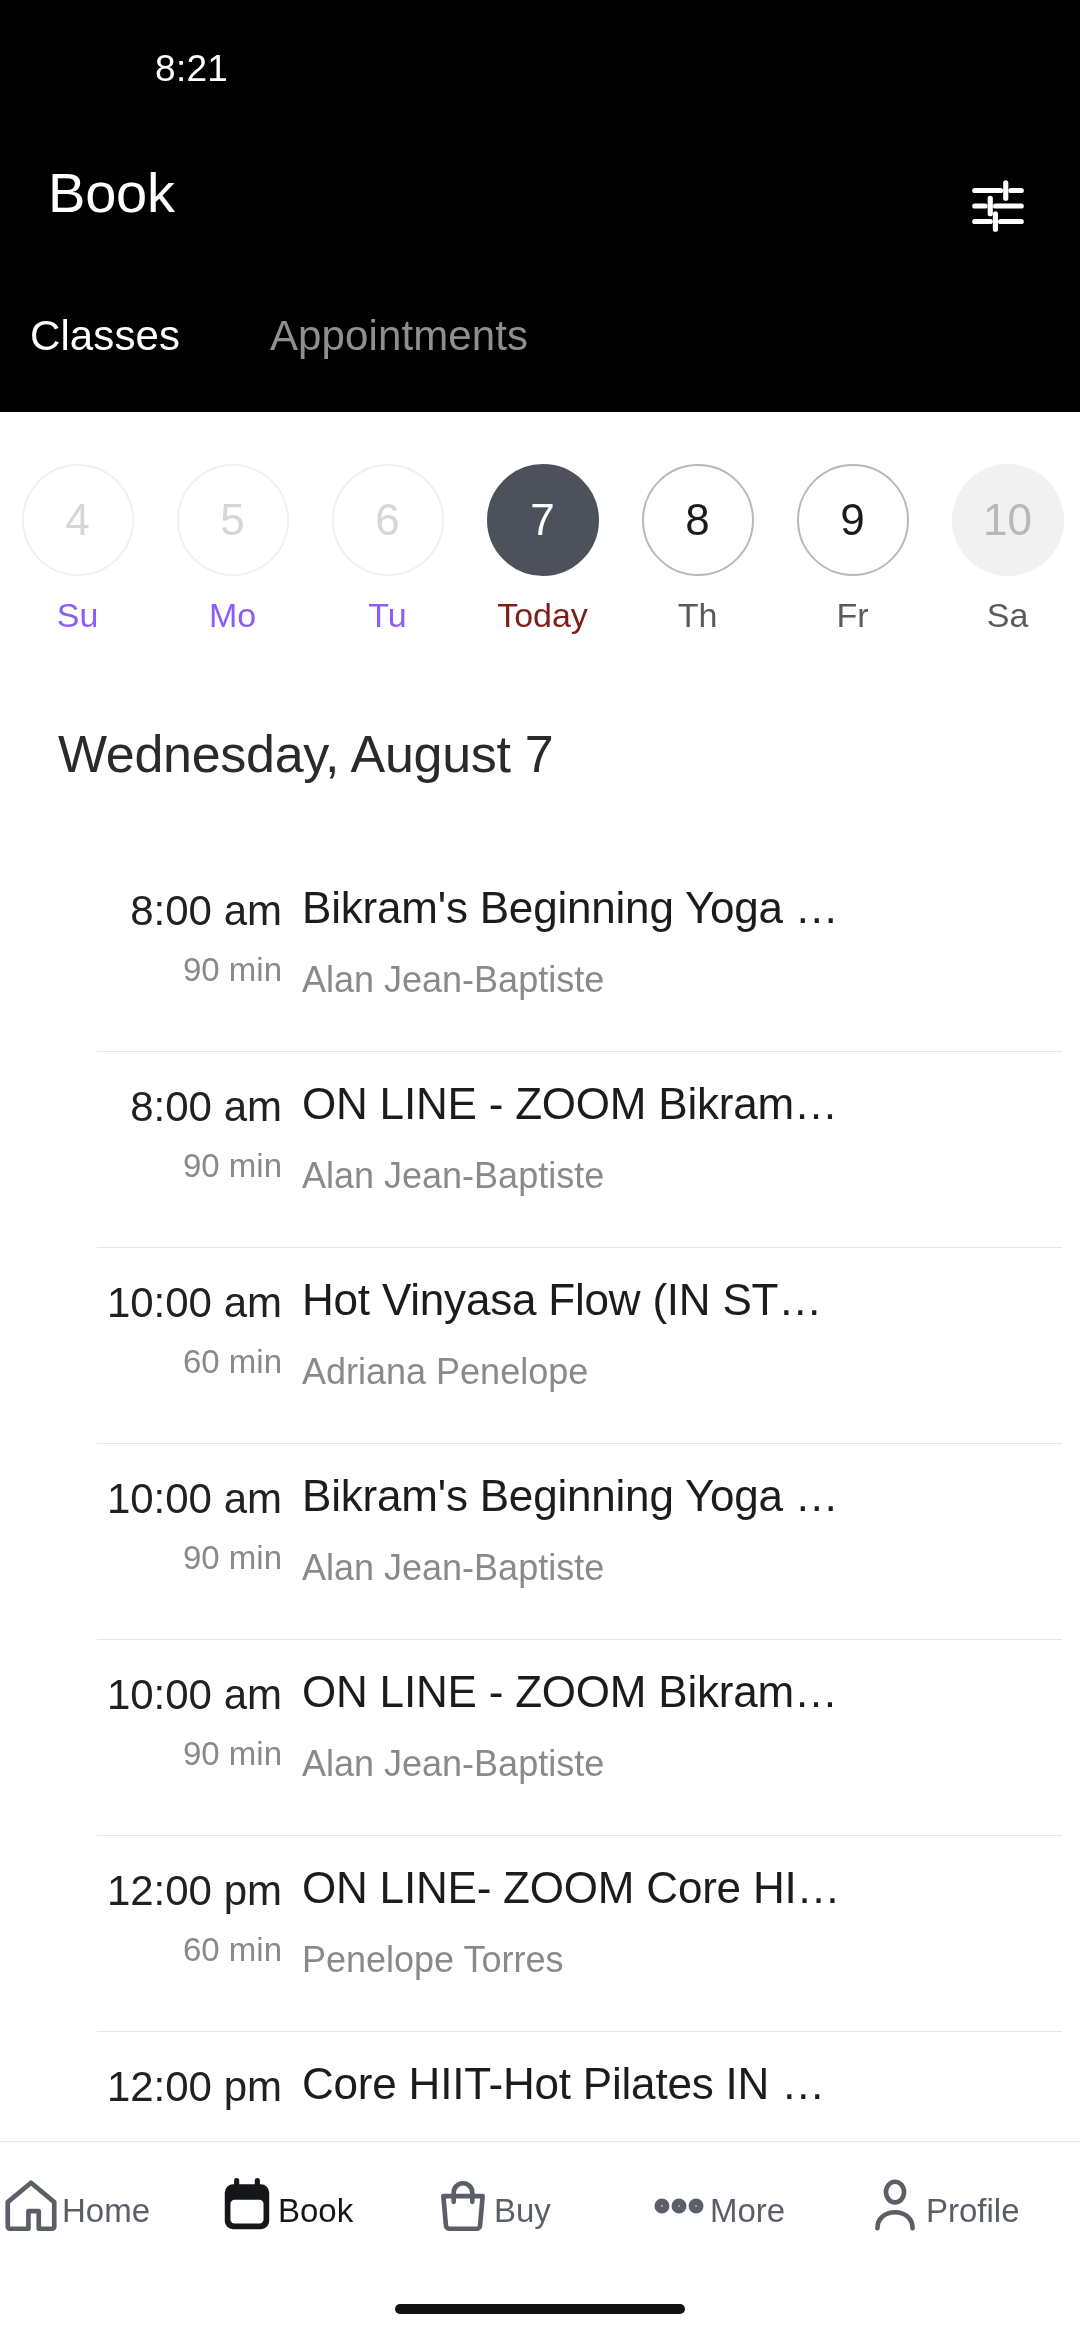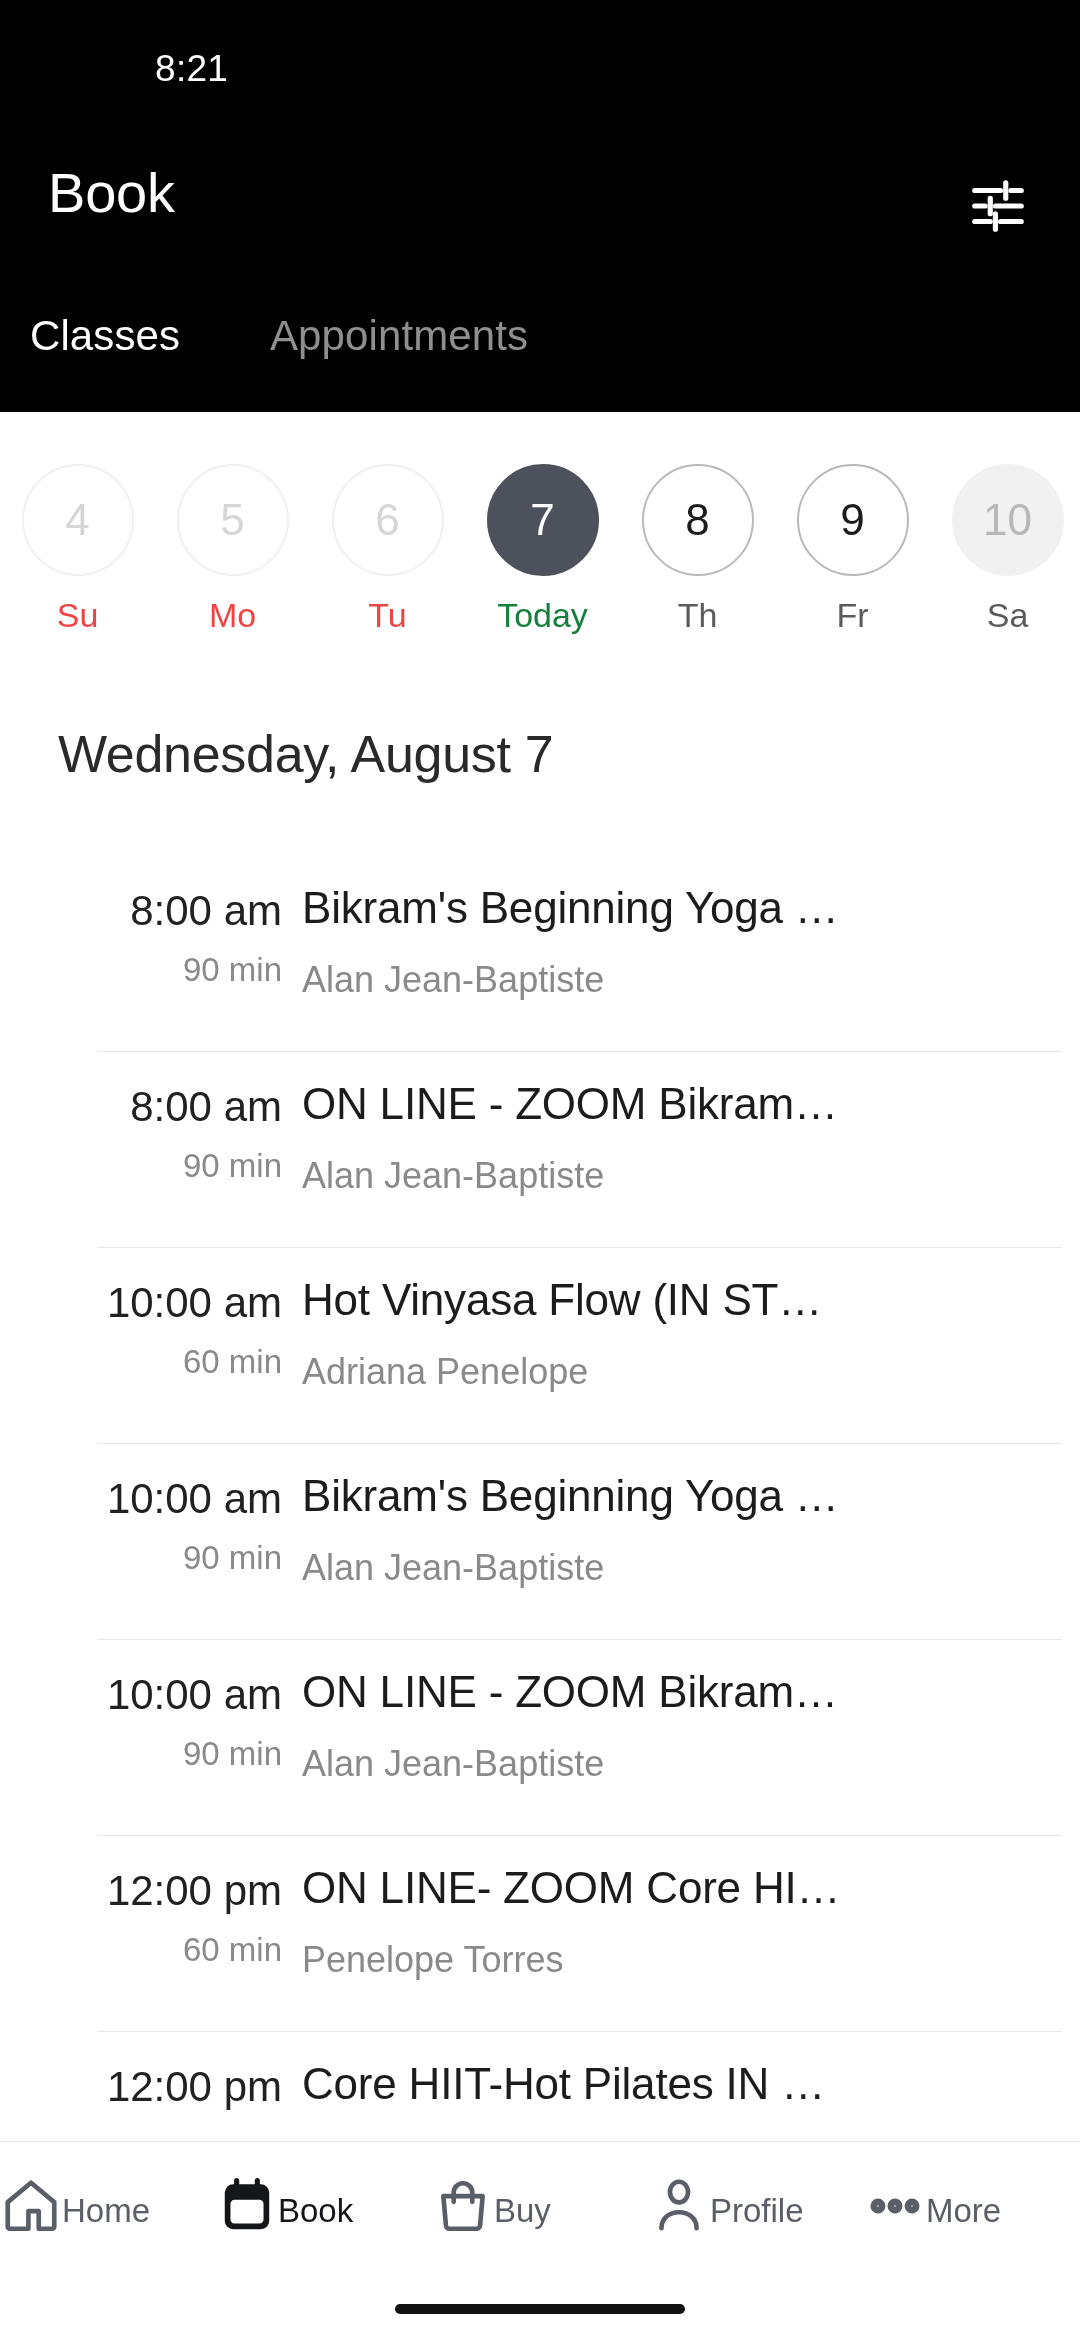--- a/index.html
+++ b/index.html
@@ -57,23 +57,23 @@
   .datecircle {
     width:112px; height:112px; border-radius:50%;
     display:flex; align-items:center; justify-content:center;
     font-size:44px; font-weight:400;
   }
   .dc-disabled { border:2px solid #f0f0f0; color:#d6d6d6; background:#ffffff; }
   .dc-active   { border:2px solid #b9b9b9; color:#1b1b1b; background:#ffffff; }
   .dc-selected { border:2px solid #4d515b; color:#ffffff; background:#4d515b; }
   .dc-filled   { border:2px solid #f1f1f1; color:#b8b8b8; background:#f1f1f1; }
   .datelabel { margin-top:20px; font-size:34px; }
-  .dl-disabled { color:#ef4444; }
+  .dl-disabled { color:#8b5cf6; }
   .dl-active   { color:#5b5b5b; }
-  .dl-selected { color:#15803d; }
+  .dl-selected { color:#7f1d1d; }
 
   
   .dayheading {
     position:absolute; top:724px; left:58px;
     font-size:52px; color:#2a2a2a; font-weight:400; letter-spacing:-0.3px;
   }
 
   
   .classlist {
     position:absolute; top:855px; left:0; width:1080px; height:1285px;
@@ -289,34 +289,34 @@
         <div class="navicon">
           <svg width="62" height="62" viewBox="0 0 24 24" fill="none" stroke="#5a5e66" stroke-width="1.8" stroke-linejoin="round">
             <path d="M4.4 8.2h15.2l-1 11.4a1.3 1.3 0 0 1-1.3 1.2H6.7a1.3 1.3 0 0 1-1.3-1.2z"></path>
             <path d="M8.4 10.4V6.8a3.6 3.6 0 0 1 7.2 0v3.6" stroke-linecap="round"></path>
           </svg>
         </div>
         <div class="navlabel">Buy</div>
       </div>
       <div class="navitem nav-inactive">
         <div class="navicon">
-          <svg width="62" height="62" viewBox="0 0 24 24" fill="none" stroke="#5a5e66" stroke-width="1.8">
-            <ellipse cx="12" cy="6.6" rx="3.5" ry="4"></ellipse>
-            <path d="M5.2 20.6c0-3.8 3-6.2 6.8-6.2s6.8 2.4 6.8 6.2" stroke-linecap="round"></path>
-          </svg>
-        </div>
-        <div class="navlabel">Profile</div>
-      </div>
-      <div class="navitem nav-inactive">
-        <div class="navicon">
           <svg width="62" height="62" viewBox="0 0 24 24" fill="none" stroke="#5a5e66" stroke-width="2.6">
             <circle cx="5.4" cy="12" r="1.6"></circle>
             <circle cx="12" cy="12" r="1.6"></circle>
             <circle cx="18.6" cy="12" r="1.6"></circle>
           </svg>
         </div>
         <div class="navlabel">More</div>
       </div>
+      <div class="navitem nav-inactive">
+        <div class="navicon">
+          <svg width="62" height="62" viewBox="0 0 24 24" fill="none" stroke="#5a5e66" stroke-width="1.8">
+            <ellipse cx="12" cy="6.6" rx="3.5" ry="4"></ellipse>
+            <path d="M5.2 20.6c0-3.8 3-6.2 6.8-6.2s6.8 2.4 6.8 6.2" stroke-linecap="round"></path>
+          </svg>
+        </div>
+        <div class="navlabel">Profile</div>
+      </div>
     </div>
 
   <div class="homebar"></div>
 
 </div>
 
 </body></html>

